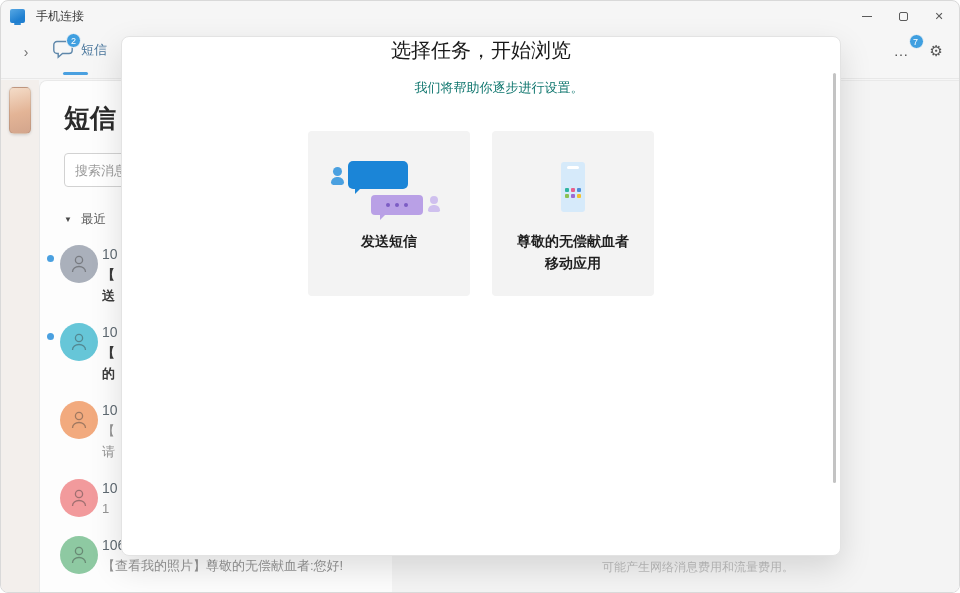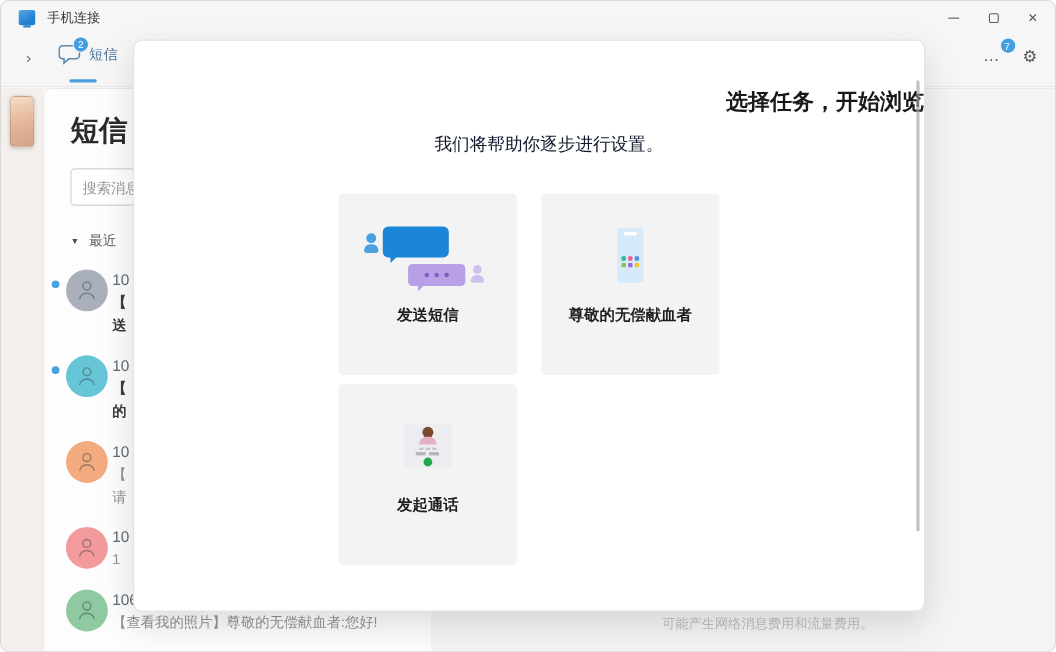--- a/index.html
+++ b/index.html
@@ -2,21 +2,21 @@
 <html><head>
 <meta charset="utf-8">
 <style>
   * { margin:0; padding:0; box-sizing:border-box; }
   html,body { width:960px; height:593px; overflow:hidden; background:#fff;
     font-family:"Liberation Sans","DejaVu Sans",sans-serif; }
   .window { position:relative; width:960px; height:593px; background:#f6f6f6;
     border-radius:8px; border:1px solid #d9d9d9; overflow:hidden; }
 
   
-  .titlebar { height:30px; display:flex; align-items:center; padding-left:16px; position:relative; }
+  .titlebar { height:30px; display:flex; align-items:center; padding-left:9px; position:relative; }
   .app-icon { width:15px; height:14px; border-radius:2px; margin-right:11px;
     background:linear-gradient(150deg,#57a8e4 0%,#1f7fd0 70%); position:relative; }
   .app-icon::after { content:""; position:absolute; left:4px; bottom:-2px; width:7px; height:2px;
     background:#2c86cf; border-radius:1px; }
   .app-title { font-size:12px; color:#3a3a3a; }
   .win-controls { position:absolute; right:2px; top:0; display:flex; height:30px; }
   .wc { width:36px; height:30px; display:flex; align-items:center; justify-content:center; cursor:pointer; }
   .minline { width:10px; height:1px; background:#5a5a5a; display:block; }
   .maxbox { width:9px; height:9px; border:1px solid #5a5a5a; border-radius:2px; display:block; }
   .wc.close { font-size:11px; color:#5a5a5a; }
@@ -65,22 +65,22 @@
   .r-num { font-size:14px; color:#5f6a72; line-height:20px;text-align:right; }
   .r-date { font-size:12px; color:#9a9a9a; padding-right:4px; }
   .r-prev { font-size:13px; line-height:21px; color:#949494; white-space:nowrap; overflow:hidden; }
   .row.unread .r-prev { color:#3c3c3c; font-weight:600; }
   .detail-col { position:absolute; left:352px; right:0; top:0; bottom:0; background:#f4f4f4; }
   .footer-note { position:absolute; left:210px; bottom:16px; font-size:12px; color:#bdbdbd; }
 
   
   .modal { position:absolute; left:120px; top:35px; width:720px; height:520px; background:#fff;
     border-radius:8px; border:1px solid #e3e3e3; box-shadow:0 12px 32px rgba(0,0,0,0.13); z-index:5; }
-  .m-title { margin-top:42px; text-align:right; font-size:20px; font-weight:700; color:#191919; }
-  .m-sub { margin-top:15px; text-align:center; font-size:16px; color:#0f172a;margin-left:36px; }
+  .m-title { text-align:center; font-size:20px; font-weight:400; color:#191919; }
+  .m-sub { margin-top:15px; text-align:center; font-size:13px; color:#0f766e;margin-left:36px; }
   .m-grid { margin:34px auto 0; width:346px; display:grid; grid-template-columns:162px 162px; gap:8px 22px; }
   .card { height:165px; background:#f3f3f3; border-radius:4px; cursor:pointer;
     display:flex; flex-direction:column; align-items:center; padding-top:27px; }
   .icon-box { height:58px; display:flex; align-items:center; justify-content:center; }
   .card-label { margin-top:15px; font-size:14px; font-weight:600; color:#1f1f1f; text-align:center; line-height:1.55; }
   .m-scrollbar { position:absolute; right:4px; top:36px; width:3px; height:410px; background:#a3a3a3;
     opacity:.65; border-radius:2px; cursor:pointer; }
 
   
   .chat-art { position:relative; width:116px; height:58px; }
@@ -276,40 +276,22 @@
                 <span style="background: rgb(232, 96, 140);"></span>
                 <span style="background: rgb(79, 143, 216);"></span>
                 <span style="background: rgb(140, 193, 82);"></span>
                 <span style="background: rgb(155, 107, 212);"></span>
                 <span style="background: rgb(242, 194, 48);"></span>
               </span>
           </div>
         </div>
         <div class="card-label">
           <div>尊敬的无偿献血者</div>
-        </div>
-      </div>
-
-      <div class="card">
-        <div class="icon-box">
-          <div class="call-art">
-            <span class="ca-head"></span>
-              <span class="ca-body"></span>
-            <span class="ca-dash-s">
-                <i></i>
-                <i></i>
-                <i></i>
-              </span>
-            <span class="ca-dash-l">
-                <i></i>
-                <i></i>
-              </span>
-            <span class="ca-green"></span>
-          </div>
-        </div>
-        <div class="card-label">发起通话</div>
-      </div>
+          <div>移动应用</div>
+        </div>
+      </div>
+
 
     </div>
     <div class="m-scrollbar"></div>
   </div>
 
 </div>
 
 </body></html>

